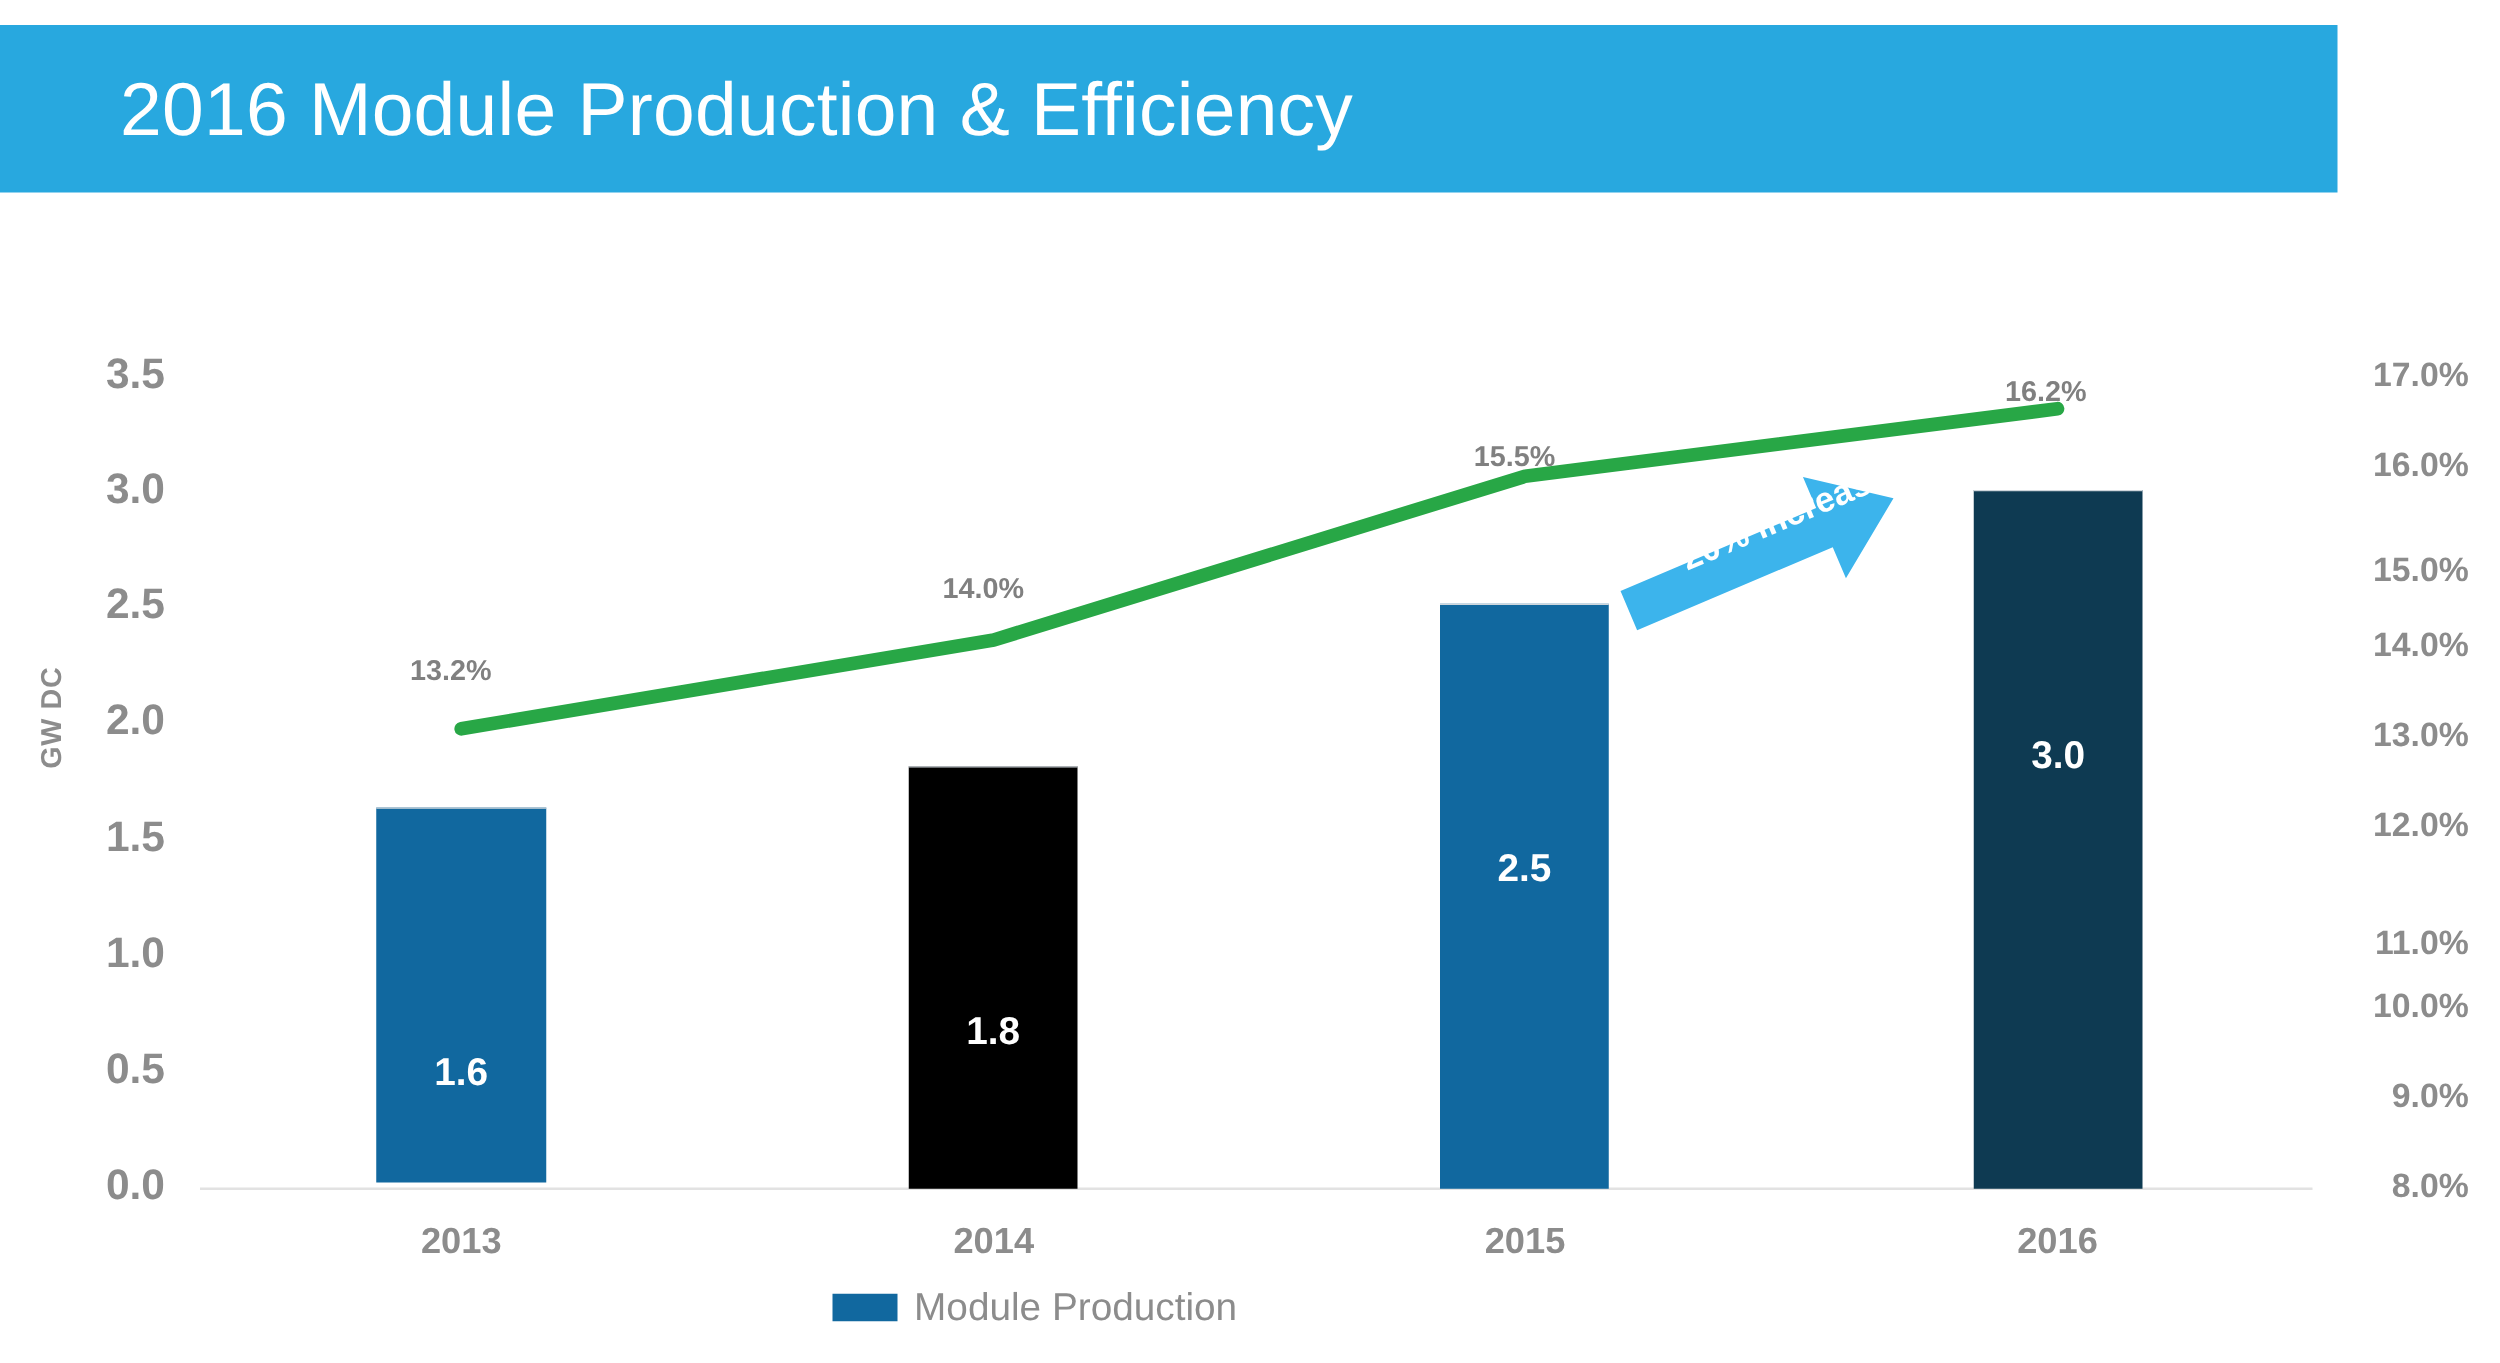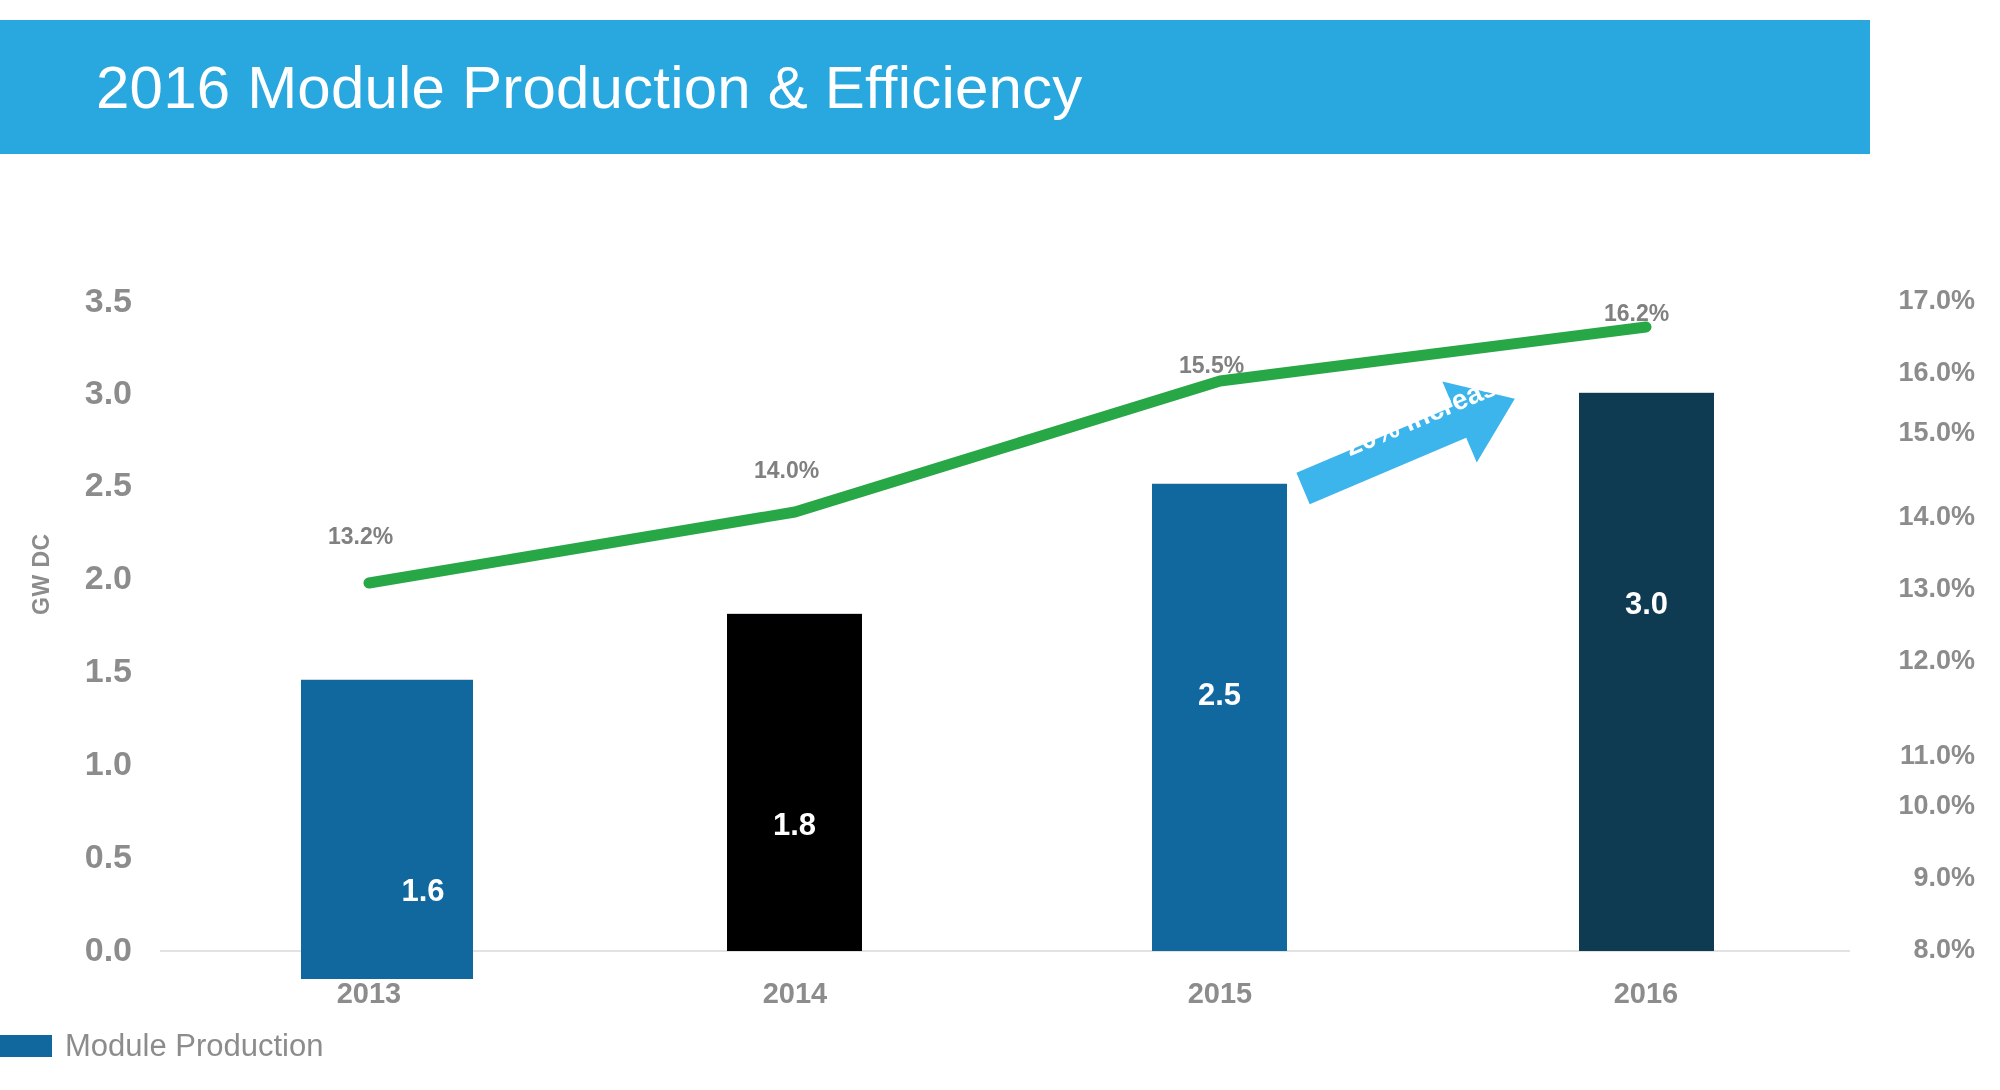--- a/index.html
+++ b/index.html
@@ -109,21 +109,21 @@
     white-space: nowrap;
   }
 
   
   #legend {
     position: absolute;
     left: 0;
     top: 1028px;
     width: 1656px;
     display: flex;
-    justify-content: space-between;
+    justify-content: center;
     align-items: center;
     gap: 26px;
   }
   .legend-item {
     display: flex;
     align-items: center;
     gap: 13px;
   }
   .legend-swatch-bar {
     width: 52px;
@@ -181,33 +181,33 @@
     <div class="ytick-left" style="top:763px">1.0</div>
     <div class="ytick-left" style="top:856px">0.5</div>
     <div class="ytick-left" style="top:949px">0.0</div>
   </div>
 
   <div id="y-axis-title">GW DC</div>
 
   <div id="y-right-axis">
     <div class="ytick-right" style="top:300px">17.0%</div>
     <div class="ytick-right" style="top:372px">16.0%</div>
-    <div class="ytick-right" style="top:432px">15.0%</div>
+    <div class="ytick-right" style="top:456px">15.0%</div>
     <div class="ytick-right" style="top:516px">14.0%</div>
     <div class="ytick-right" style="top:588px">13.0%</div>
     <div class="ytick-right" style="top:660px">12.0%</div>
     <div class="ytick-right" style="top:755px">11.0%</div>
     <div class="ytick-right" style="top:805px">10.0%</div>
     <div class="ytick-right" style="top:877px">9.0%</div>
     <div class="ytick-right" style="top:949px">8.0%</div>
   </div>
 
   <div id="baseline"></div>
 
-  <div class="bar" style="left:301px; top:679px; width:136px; height:299px; background:#11689F;padding-left:36px;">
+  <div class="bar" style="left:301px; top:646px; width:136px; height:299px; background:#11689F;">
     <div class="bar-value" style="top:193px">1.6</div>
   </div>
   <div class="bar" style="left:727px; top:613px; width:135px; height:337px; background:#000000;">
     <div class="bar-value" style="top:193px">1.8</div>
   </div>
   <div class="bar" style="left:1152px; top:483px; width:135px; height:467px; background:#11689F;">
     <div class="bar-value" style="top:193px">2.5</div>
   </div>
   <div class="bar" style="left:1579px; top:392px; width:135px; height:558px; background:#0E3A52;">
     <div class="bar-value" style="top:193px">3.0</div>

